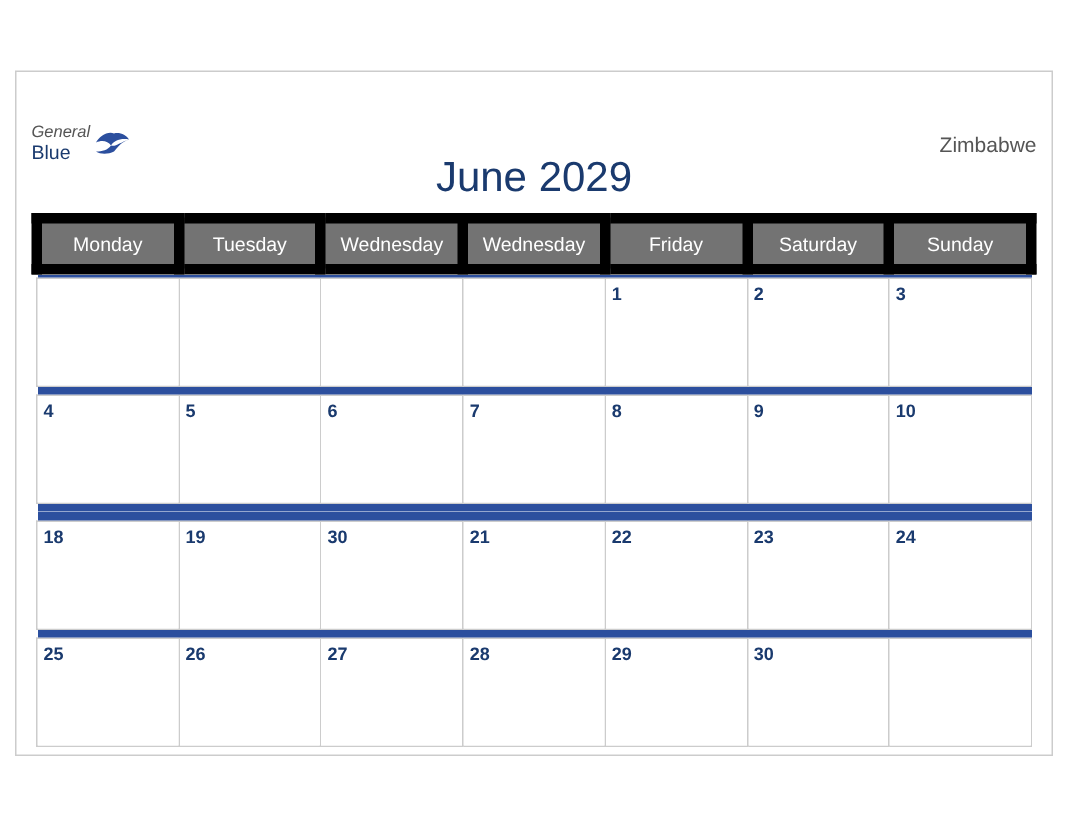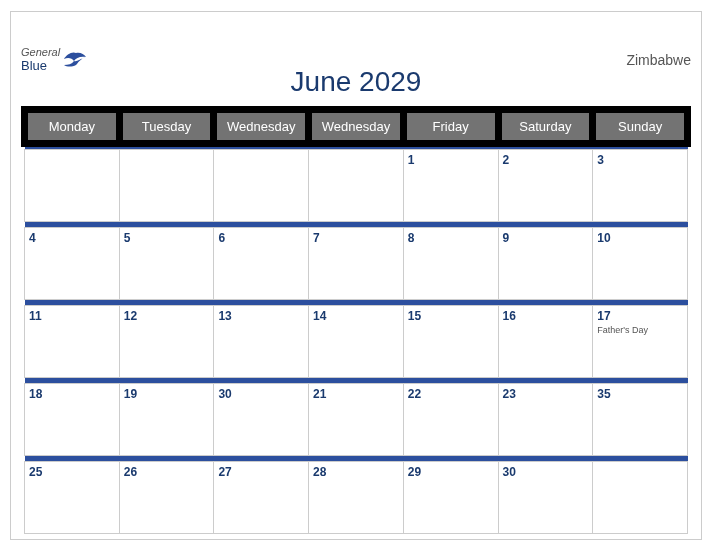--- a/index.html
+++ b/index.html
@@ -178,44 +178,20 @@
           <td>
             <span class="day-number">9</span>
           </td>
           <td>
             <span class="day-number">10</span>
           </td>
         </tr>
         <tr>
           <td colspan="7" style="background: rgb(44, 79, 158); height: 6px; padding: 0px; border: none;"></td>
         </tr>
-        <tr class="week-row">
-          <td>
-            <span class="day-number">11</span>
-          </td>
-          <td>
-            <span class="day-number">12</span>
-          </td>
-          <td>
-            <span class="day-number">13</span>
-          </td>
-          <td>
-            <span class="day-number">14</span>
-          </td>
-          <td>
-            <span class="day-number">15</span>
-          </td>
-          <td>
-            <span class="day-number">16</span>
-          </td>
-          <td>
-            <span class="day-number">17</span>
-            <span class="event-label">Father's Day</span>
-          </td>
-        </tr>
         <tr>
           <td colspan="7" style="background: rgb(44, 79, 158); height: 6px; padding: 0px; border: none;"></td>
         </tr>
         <tr class="week-row">
           <td>
             <span class="day-number">18</span>
           </td>
           <td>
             <span class="day-number">19</span>
           </td>
@@ -225,21 +201,21 @@
           <td>
             <span class="day-number">21</span>
           </td>
           <td>
             <span class="day-number">22</span>
           </td>
           <td>
             <span class="day-number">23</span>
           </td>
           <td>
-            <span class="day-number">35</span>
+            <span class="day-number">24</span>
           </td>
         </tr>
         <tr>
           <td colspan="7" style="background: rgb(44, 79, 158); height: 6px; padding: 0px; border: none;"></td>
         </tr>
         <tr class="week-row">
           <td>
             <span class="day-number">25</span>
           </td>
           <td>

